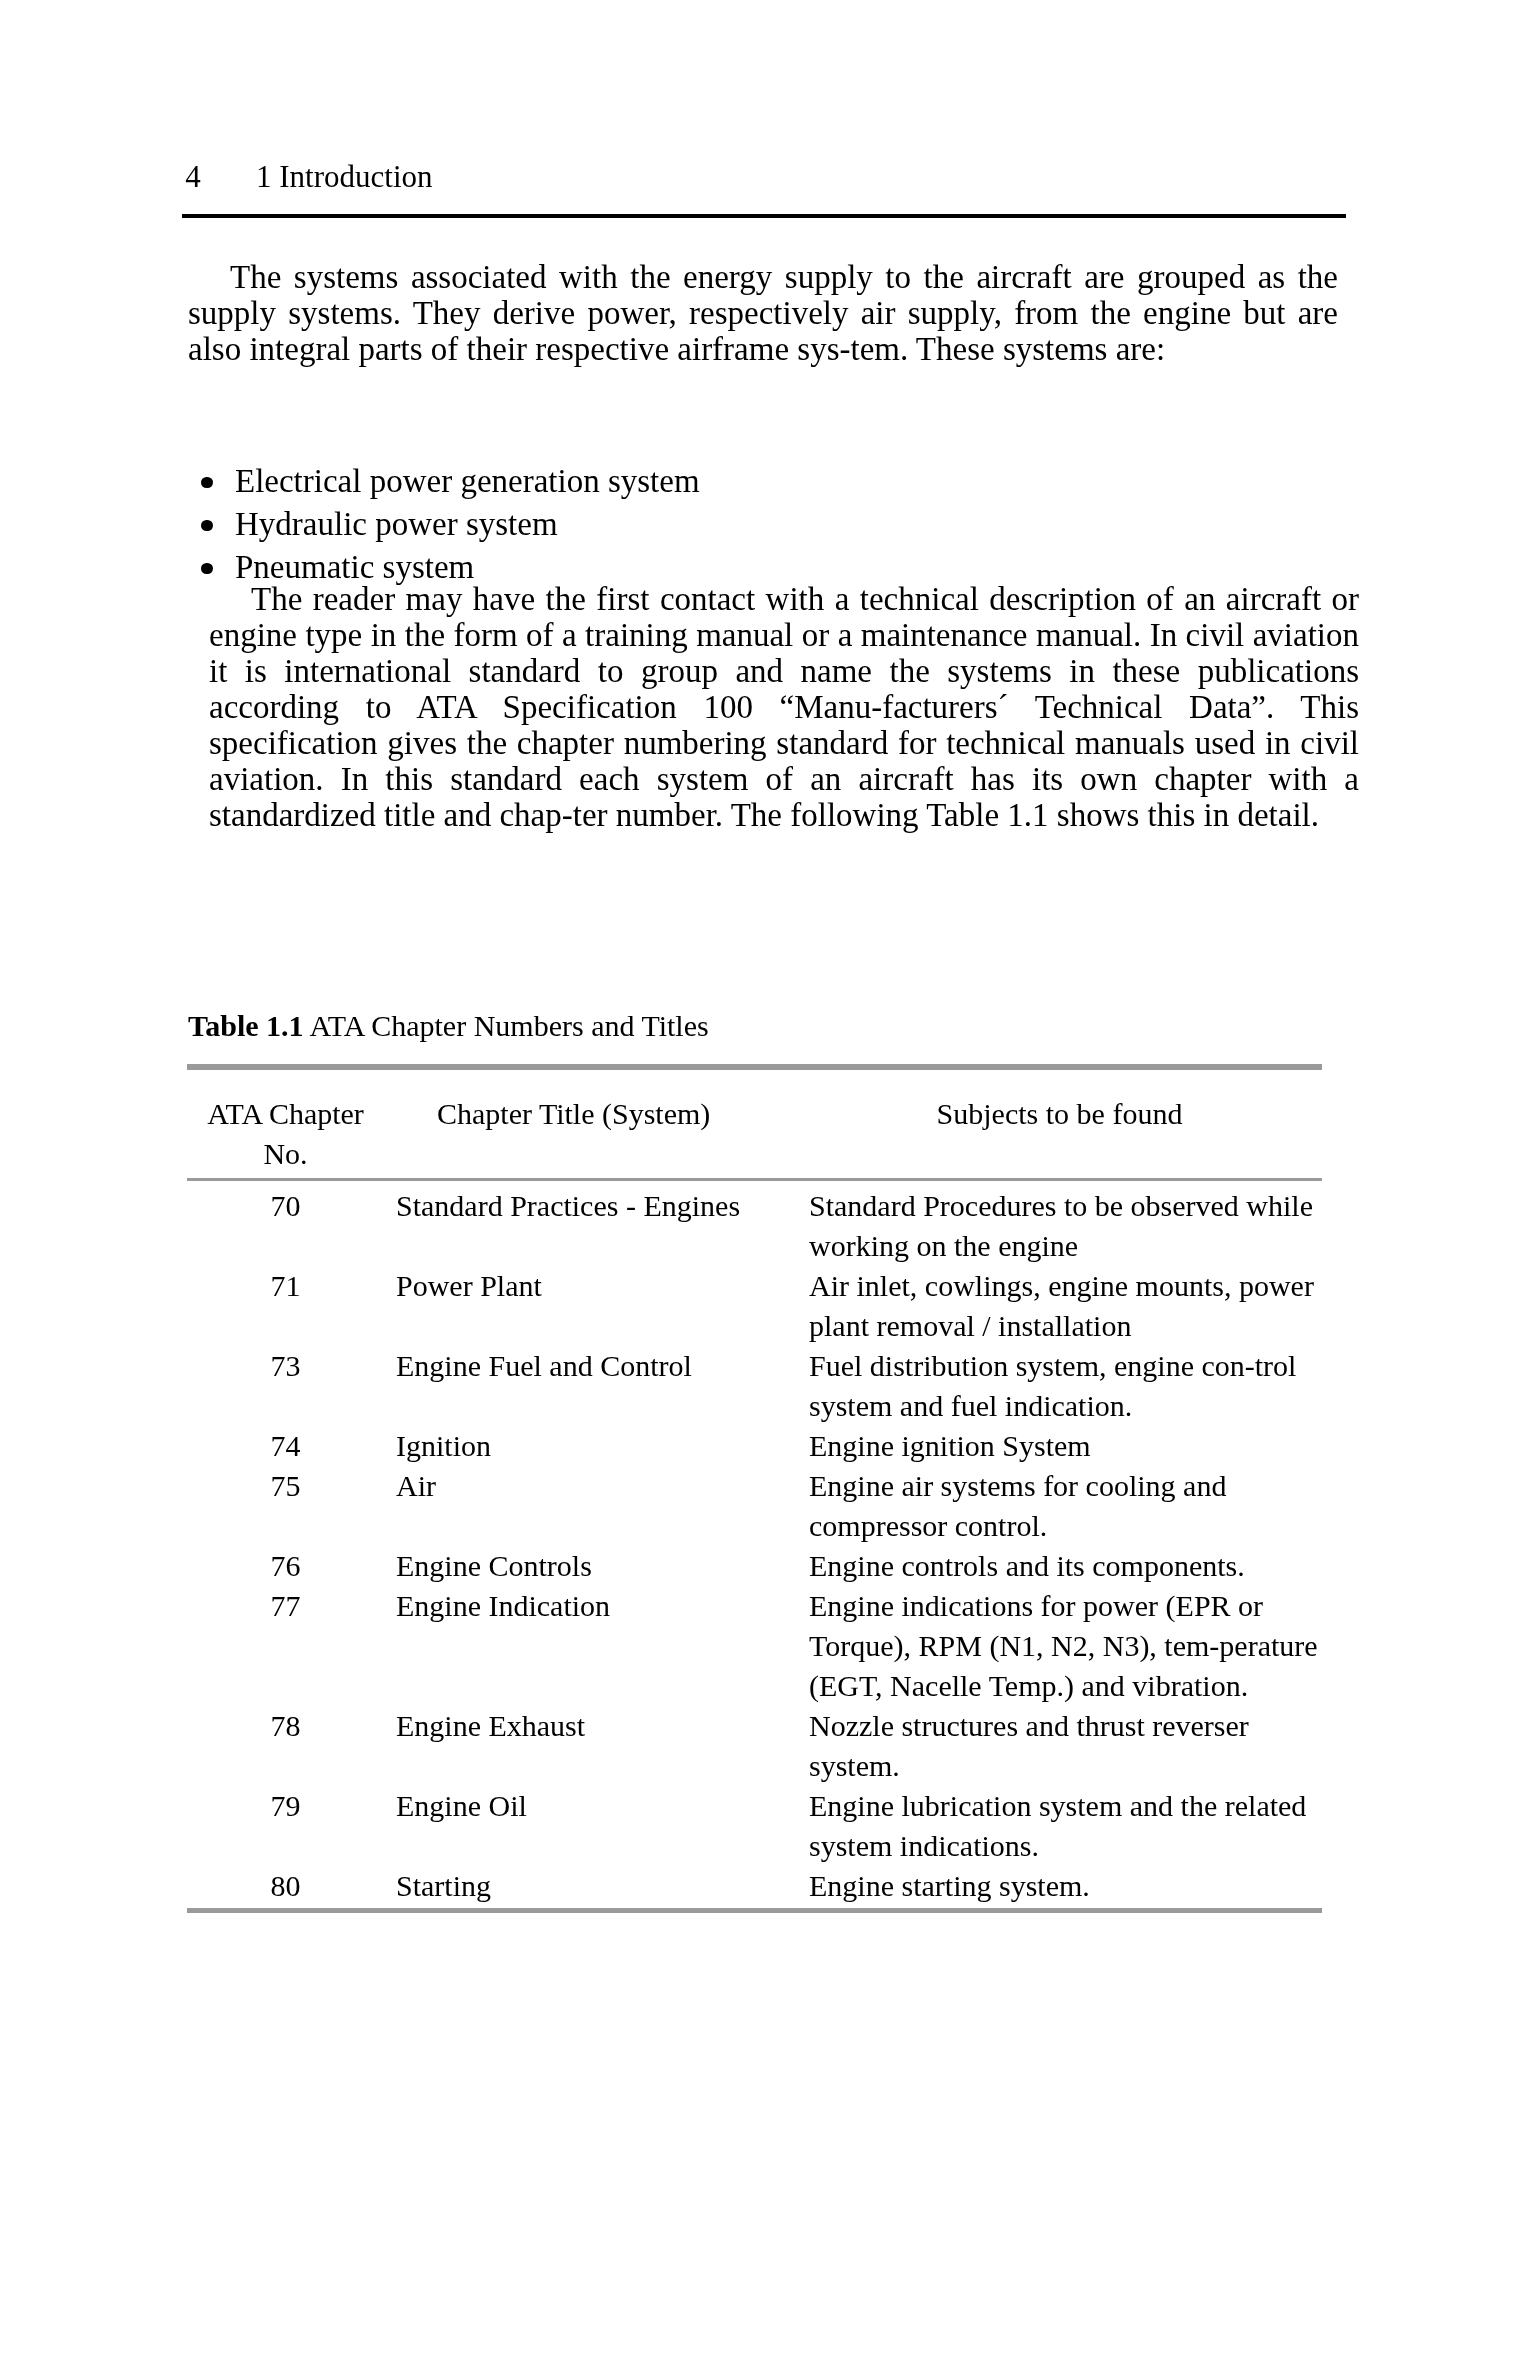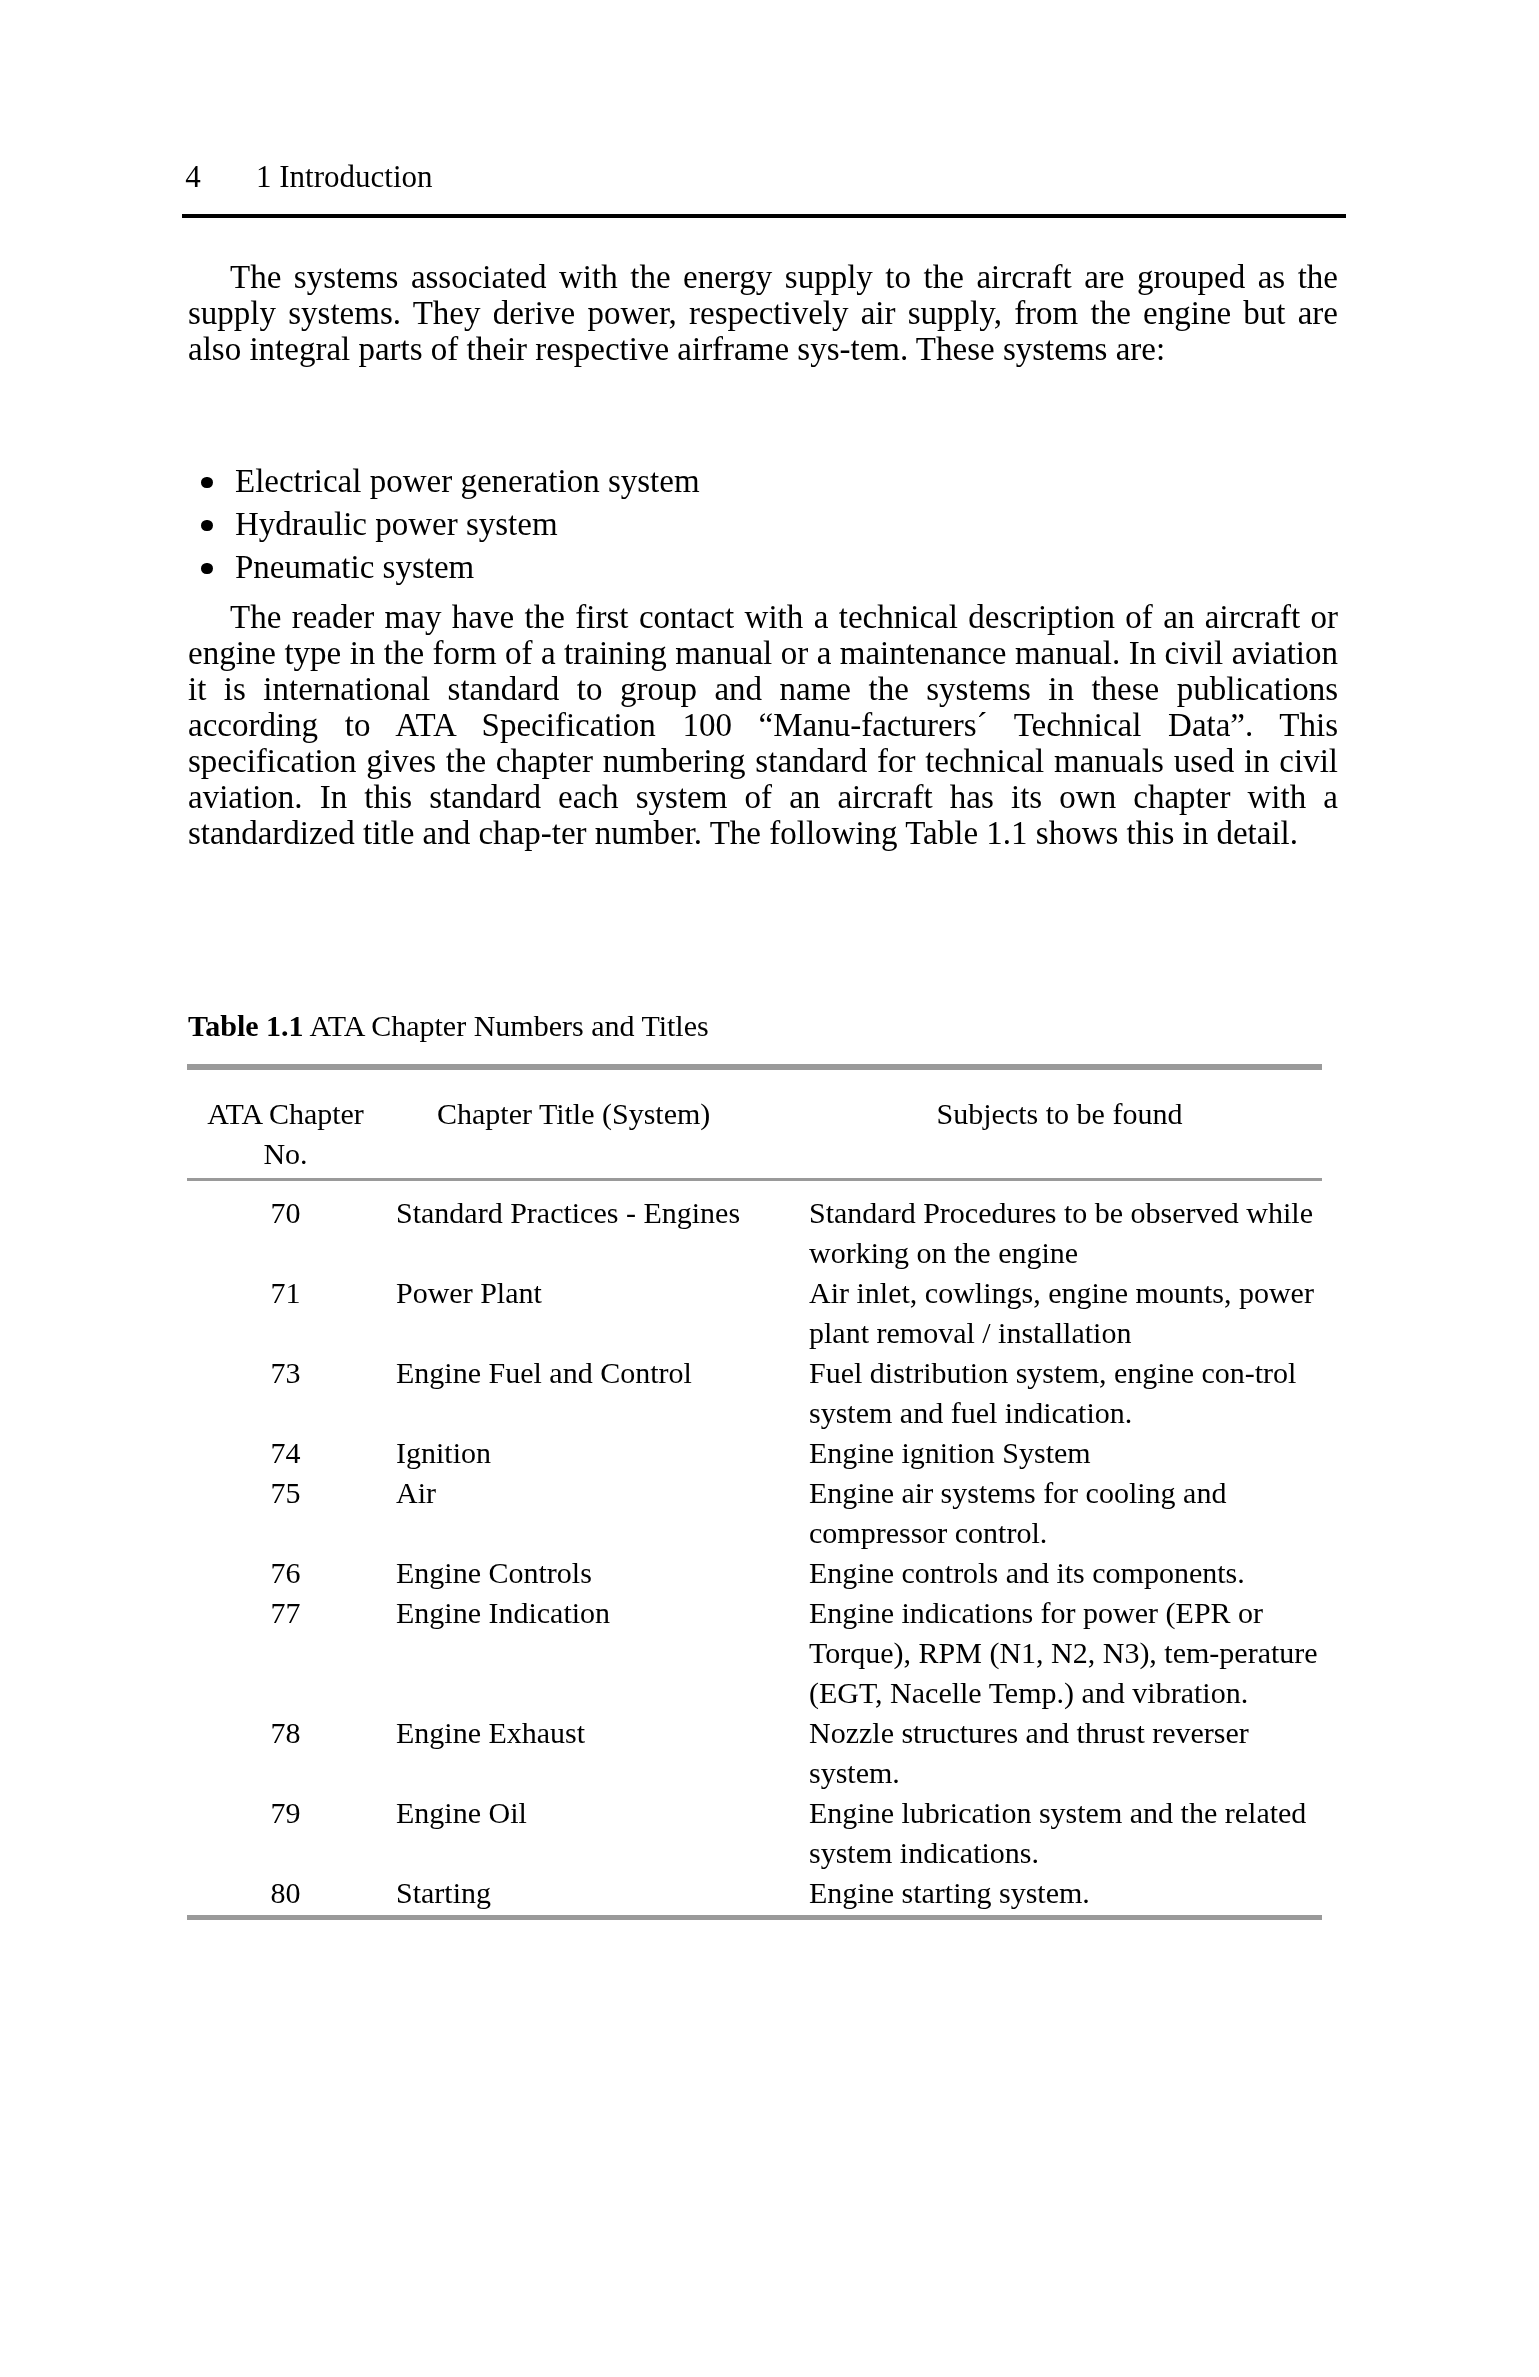--- a/index.html
+++ b/index.html
@@ -24,32 +24,32 @@
   .p1 { top: 259px; }
   .bullets {
     position: absolute; left: 188px; top: 452px; width: 1150px;
     font-size: 33px; line-height: 43px; margin: 8px; padding: 0; list-style: none;
   }
   .bullets li { position: relative; padding-left: 39px; }
   .bullets li .dot {
     position: absolute; left: 5px; top: 16.7px; width: 11.7px; height: 11.7px;
     border-radius: 50%; background: #000;
   }
-  .p2 { top: 599px; }
+  .p2 { top: 581px; margin-left: 21px; }
   .caption {
     position: absolute; left: 188px; top: 1007px; font-size: 30px; line-height: 37px;
   }
   .caption b { font-weight: bold; }
   .table-wrap { position: absolute; left: 187px; top: 1064px; width: 1135px; }
   .rule-thick { height: 5.8px; background: #9a9a9a; }
   .rule-mid { height: 3.3px; background: #9a9a9a; }
   .rule-bottom { height: 5px; background: #9a9a9a; }
   .trow { display: flex; font-size: 30px; line-height: 40px; }
   .thead { padding-top: 24px; padding-bottom: 4.2px; }
-  .tbody { padding-top: 12px; padding-bottom: 1.7px; }
+  .tbody { padding-top: 5px; padding-bottom: 1.7px; }
   .c-no { width: 197px; text-align: center; flex: none; }
   .c-title { width: 413px; padding-left: 0; flex: none; }
   .c-subj { width: 525px; flex: none; }
   .thead .c-title { padding-left: 53px; width: 360px; }
   .thead .c-subj { text-align: center; }
   .tbody .c-no { padding-right: 0; }
   .tbody .c-title { position: relative; left: 0; }
   .tbody .c-title, .tbody .c-subj { text-align: left; }
   .tbody .c-subj { padding-left: 0; }
   .tbody .c-title { margin-left: 12px; }

